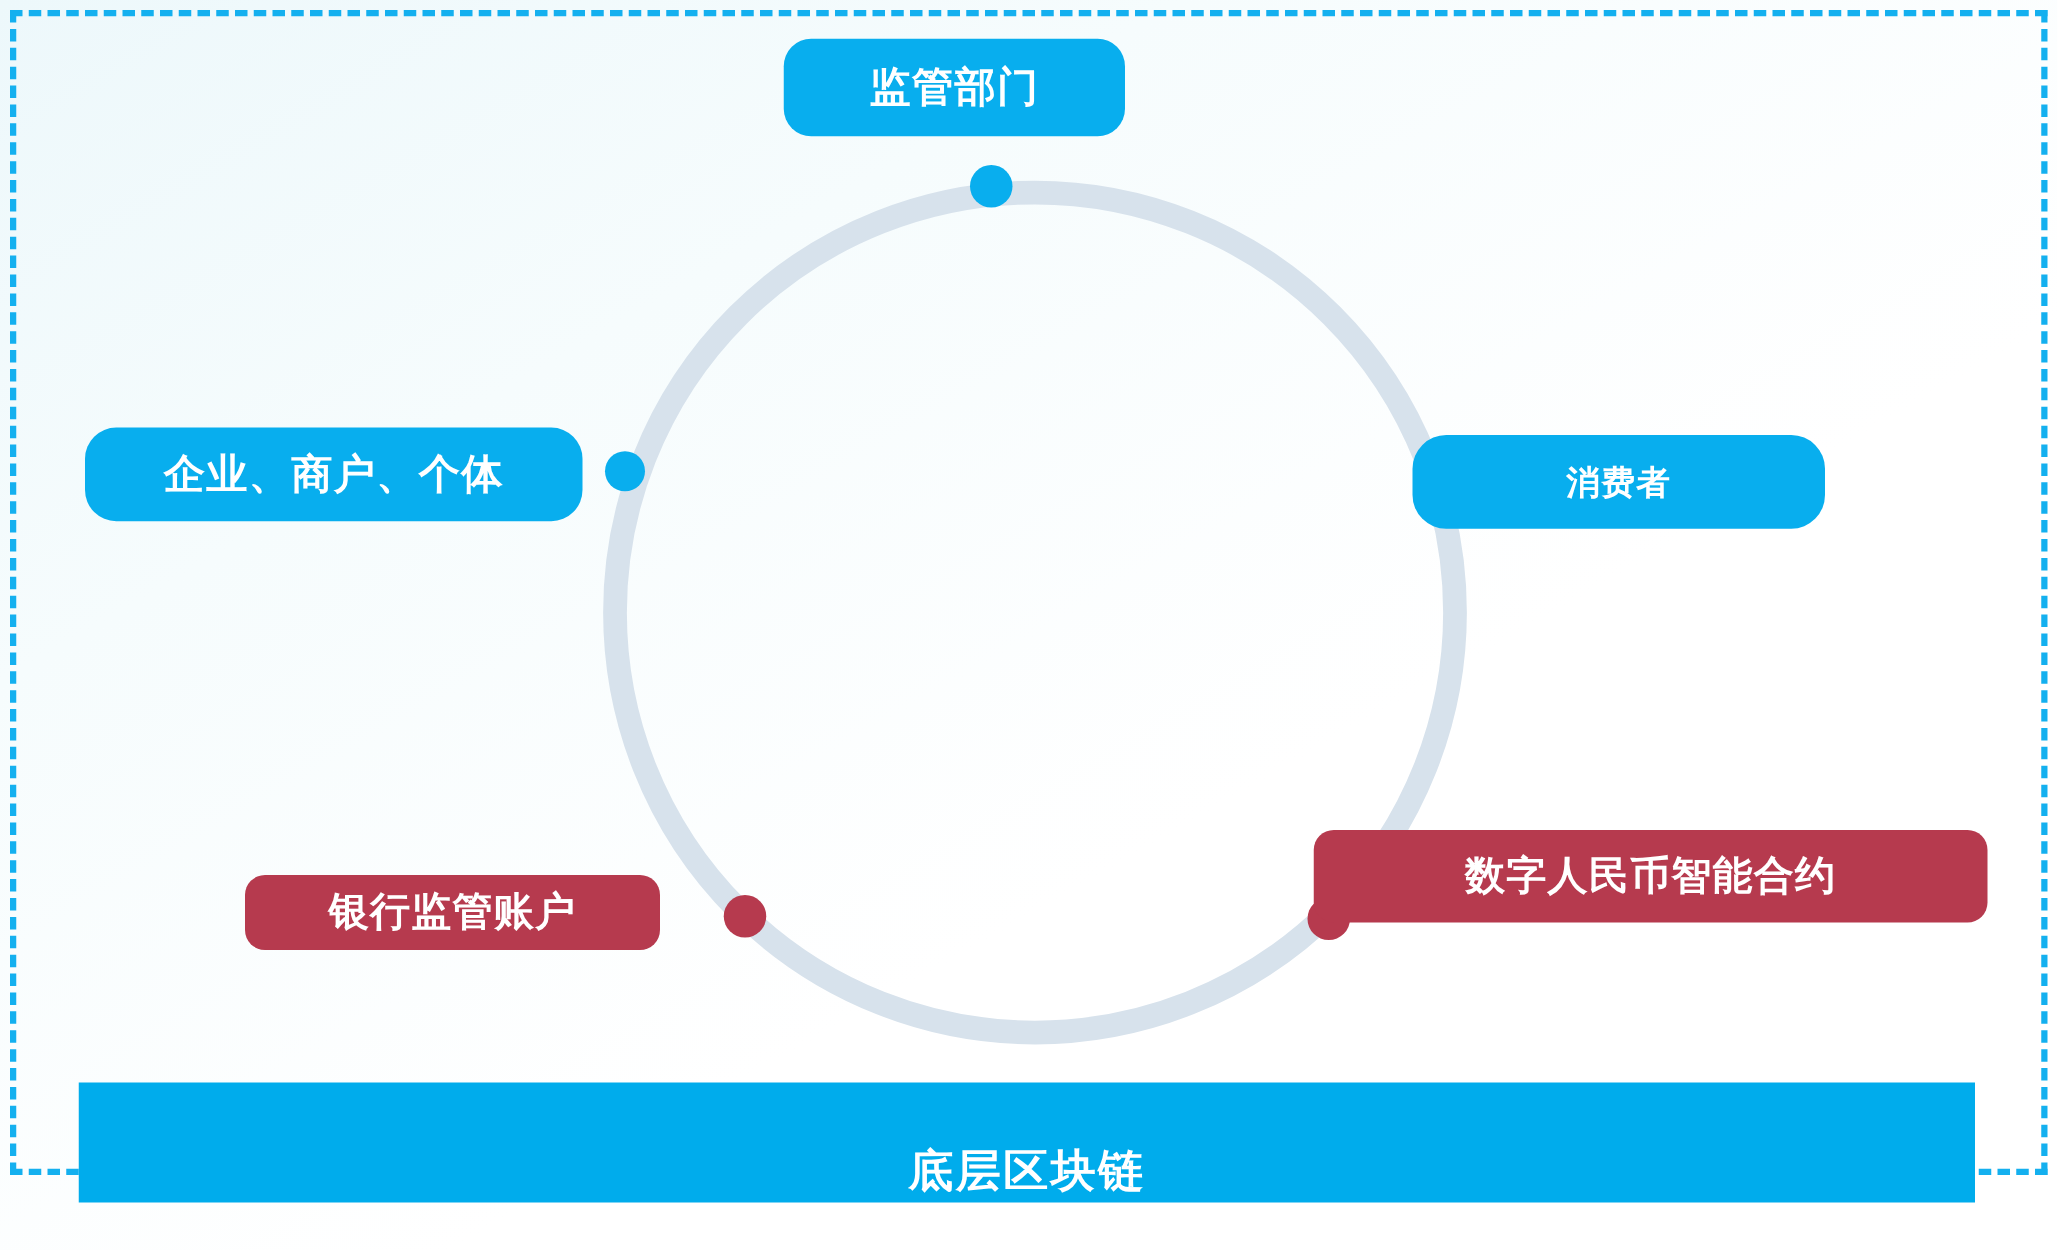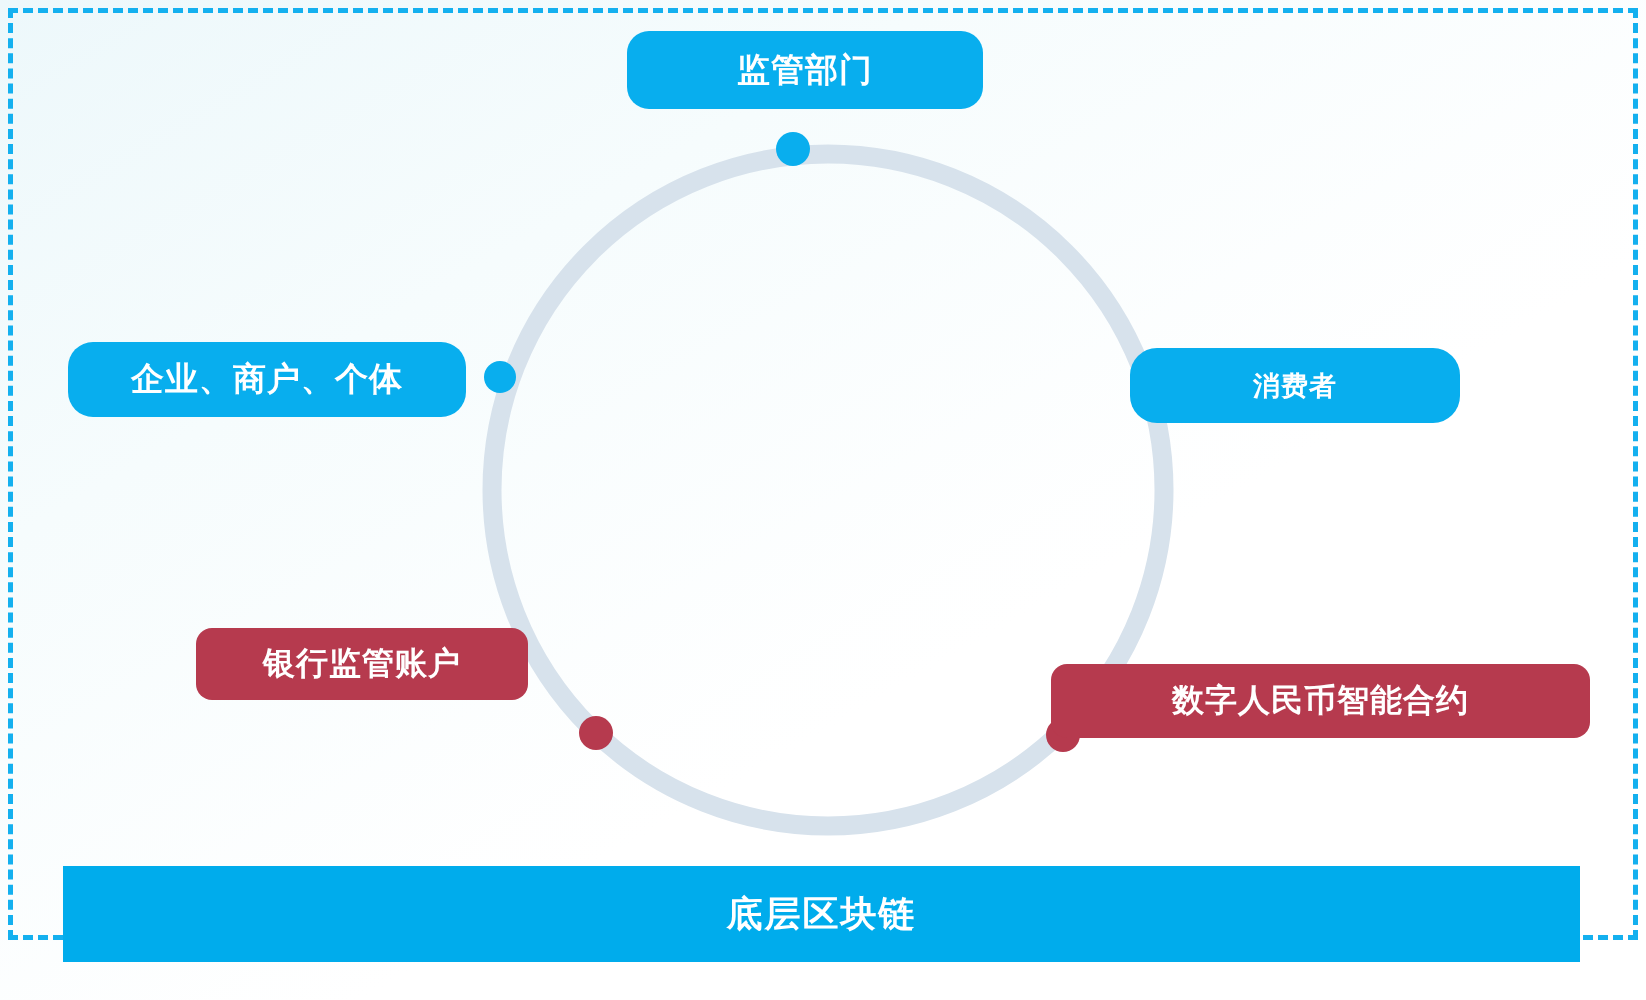--- a/index.html
+++ b/index.html
@@ -65,42 +65,42 @@
     color: #ffffff;
     font-weight: bold;
     box-sizing: border-box;
     text-align: center;
   }
   .pill.blue { background: #08AEEE; }
   .pill.red  { background: #B63A4E; }
 
   #pill-top {
     left: 627px; top: 31px;
-    width: 356px; height: 78px;
+    width: 273px; height: 78px;
     border-radius: 22px;
     font-size: 33px;
     letter-spacing: 1px;
   }
   #pill-left {
     left: 68px; top: 342px;
     width: 398px; height: 75px;
     border-radius: 25px;
     font-size: 33px;
     letter-spacing: 1px;
   }
   #pill-right {
     left: 1130px; top: 348px;
     width: 330px; height: 75px;
     border-radius: 27px;
     font-size: 27px;
     letter-spacing: 1px;
   }
   #pill-bank {
-    left: 196px; top: 628px;
-    width: 332px; height: 72px;
+    left: 196px; top: 700px;
+    width: 332px; height: 60px;
     border-radius: 16px;
     font-size: 32px;
     letter-spacing: 1px;
   }
   #pill-contract {
     left: 1051px; top: 664px;
     width: 539px; height: 74px;
     border-radius: 16px;
     font-size: 32px;
     letter-spacing: 1px;
@@ -108,21 +108,21 @@
 
   
   #bottom-bar {
     position: absolute;
     left: 63px;
     top: 866px;
     width: 1517px;
     height: 96px;
     background: #00ACEC;
     display: flex;
-    align-items: center;
+    align-items: flex-end;
     justify-content: center;
     color: #ffffff;
     font-size: 36px;
     font-weight: bold;
     letter-spacing: 2px;
     box-sizing: border-box;
   }
 </style>
 </head>
 <body>

